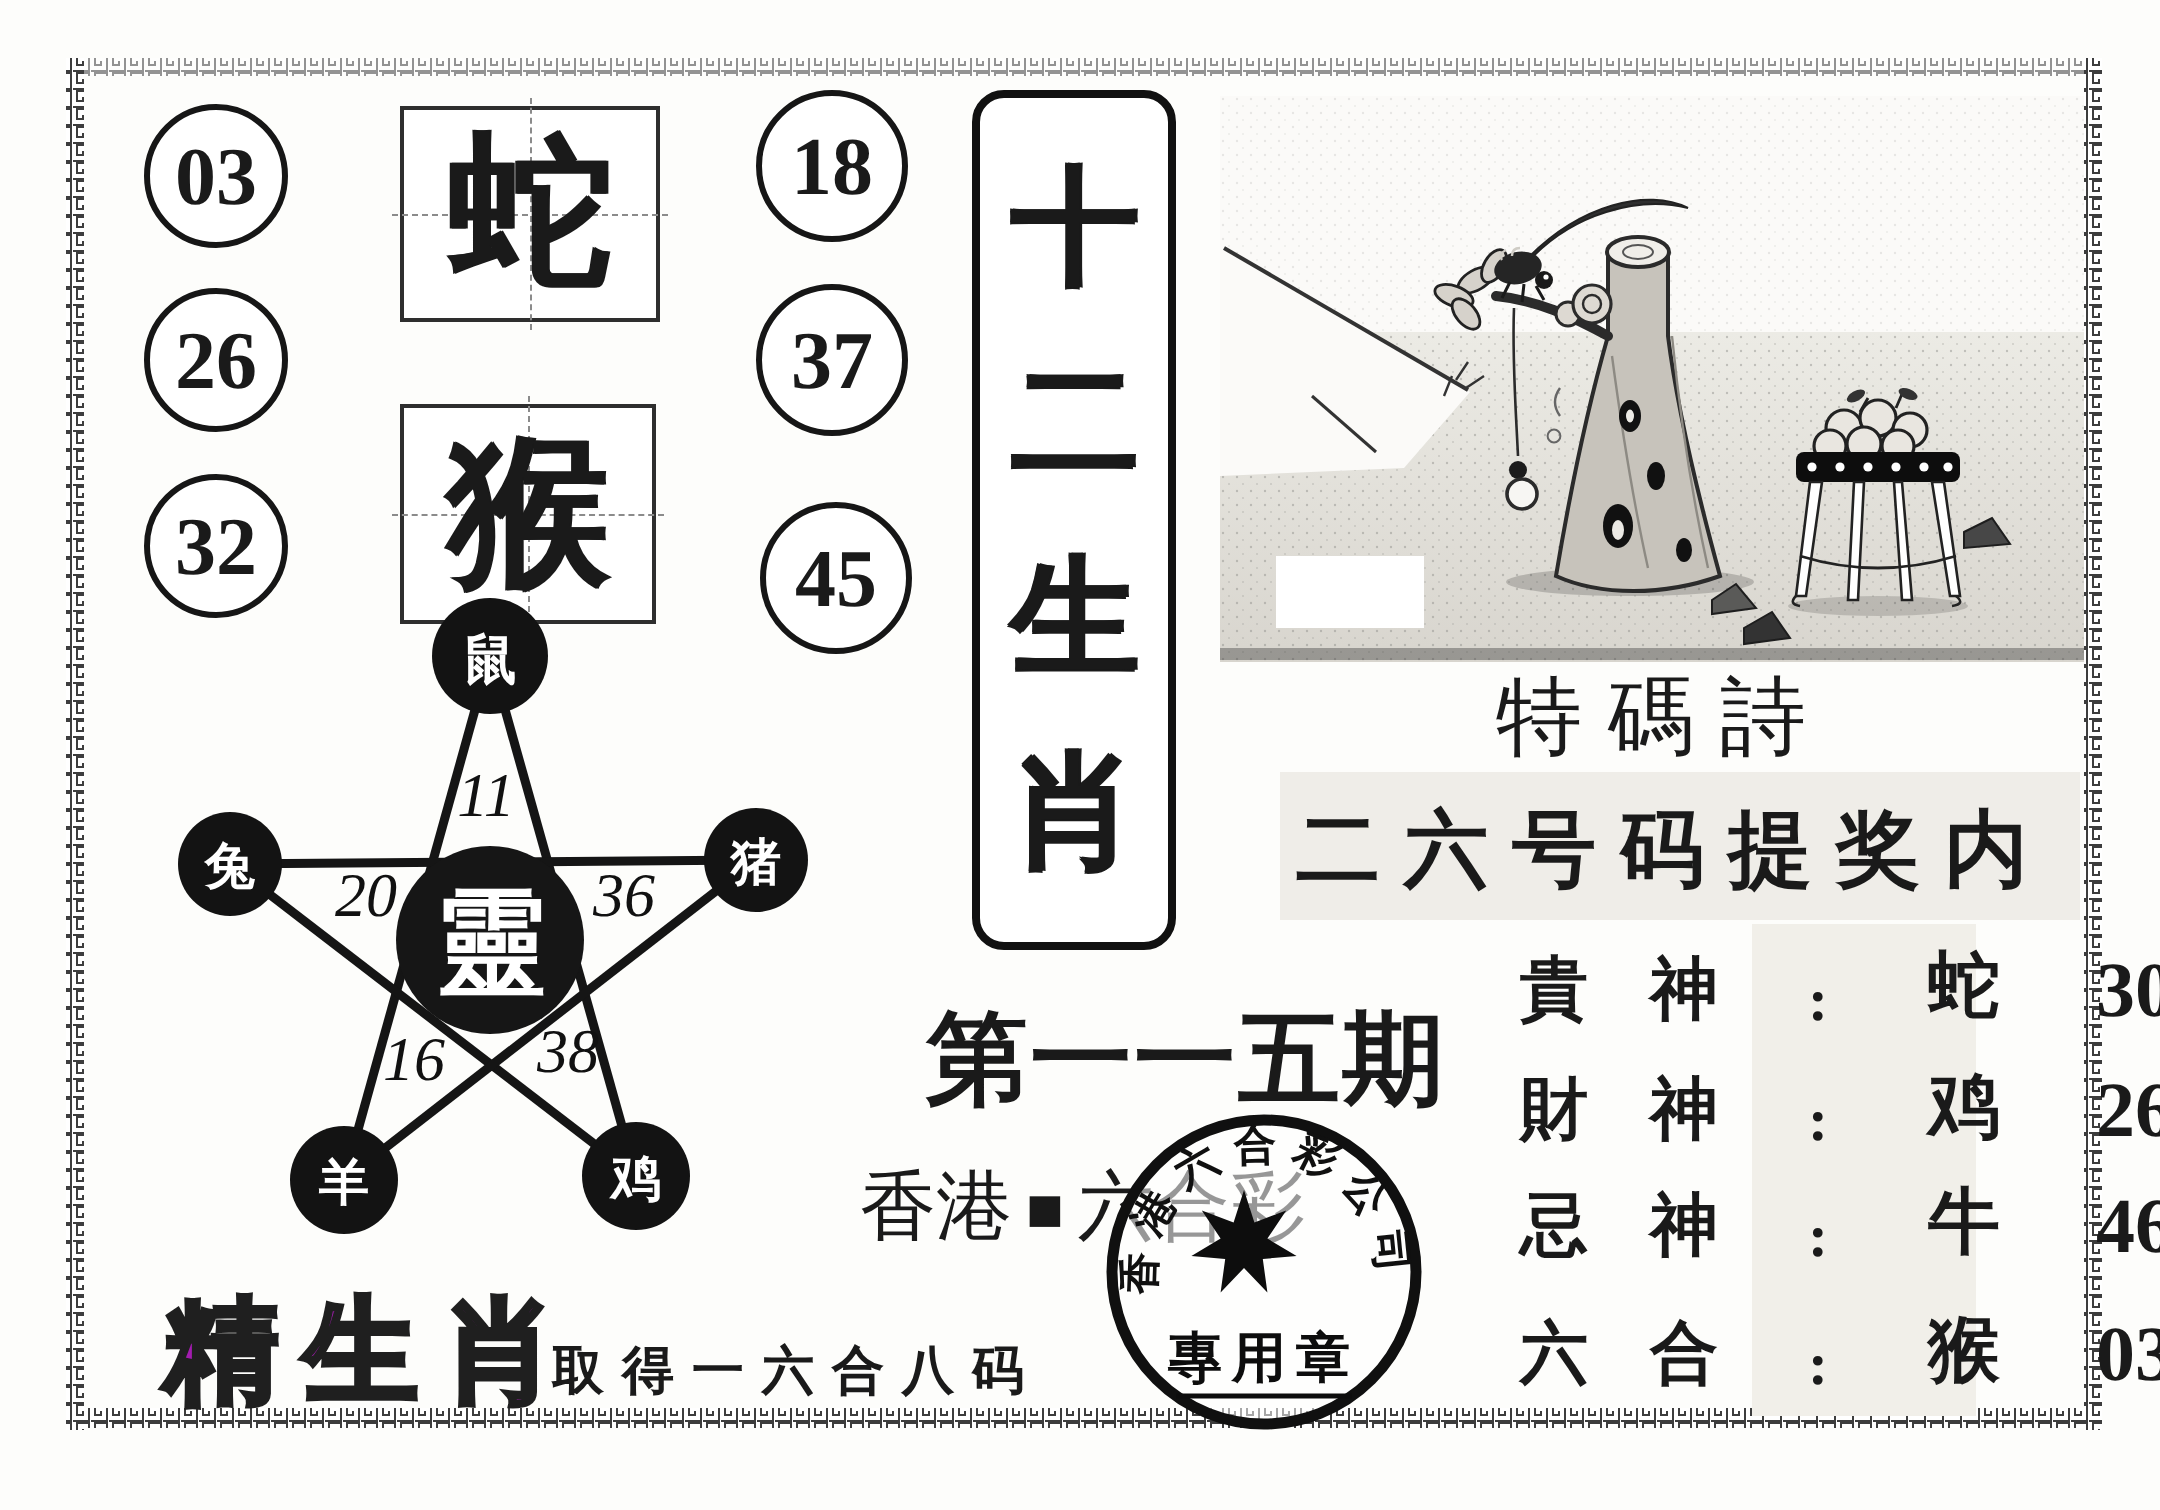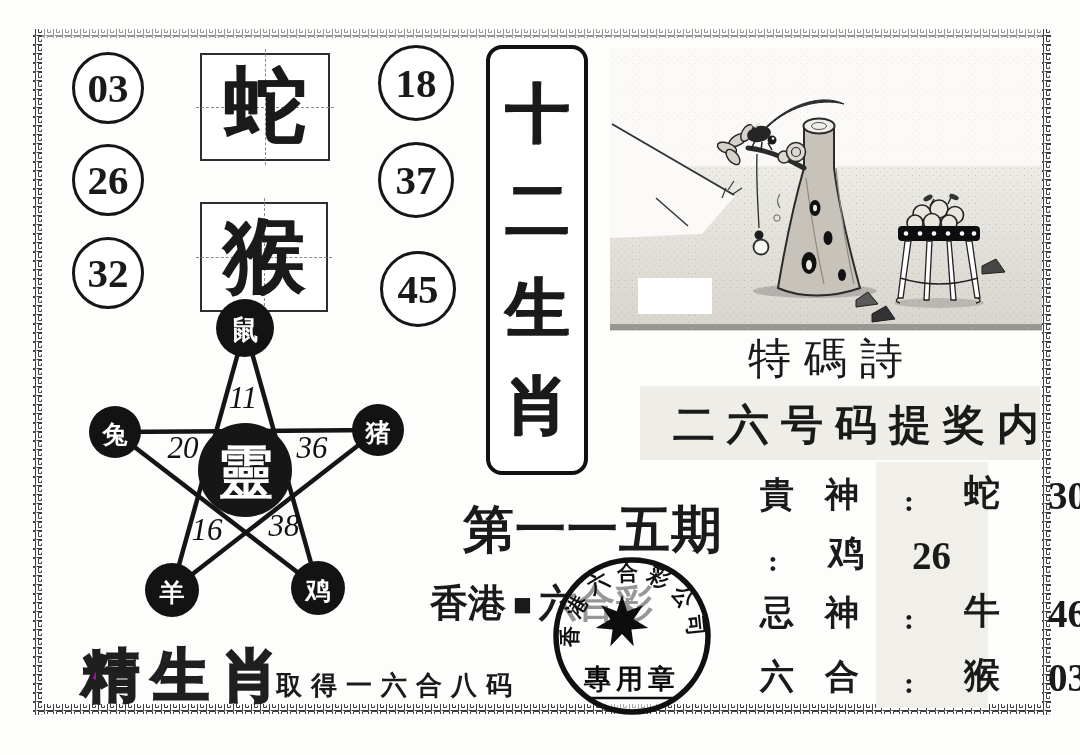--- a/index.html
+++ b/index.html
@@ -42,40 +42,40 @@
   .title-box .tchar{
     font-size:64px;font-weight:700;line-height:1;
     text-shadow:1.5px 0 currentColor,0 1px currentColor;
   }
   
   .issue-line{
     position:absolute;left:463px;top:496px;font-size:51px;font-weight:700;
     letter-spacing:1px;white-space:nowrap;
   }
   .org-line{
-    position:absolute;left:430px;top:578px;font-size:38px;font-weight:700;
+    position:absolute;left:430px;top:578px;font-size:38px;font-weight:400;
     white-space:nowrap;display:flex;align-items:center;
   }
   .org-line .sep{
     font-family:"DejaVu Sans",sans-serif;font-size:20px;margin:0 7px;line-height:1;
   }
   
   .poem-title{
     position:absolute;left:748px;top:330px;font-size:43px;font-weight:400;
     letter-spacing:13px;white-space:nowrap;
   }
   .gray-band-h{
     position:absolute;left:640px;top:386px;width:400px;height:74px;background:#efede8;
   }
   .gray-band-v{
     position:absolute;left:876px;top:462px;width:112px;height:246px;background:#f1efe9;
   }
   .poem-line{
     position:absolute;left:648px;top:397px;font-size:42px;font-weight:700;
-    letter-spacing:12px;white-space:nowrap;margin-left:25px;
+    letter-spacing:12px;white-space:nowrap;
   }
   .deity-row{
     position:absolute;left:760px;height:48px;display:flex;align-items:flex-end;white-space:nowrap;gap:32px;
   }
   .deity-row .dname{width:104px;font-size:34px;font-weight:600;letter-spacing:31px;}
   .deity-row .dcolon{width:26px;font-size:30px;font-weight:700;text-align:center;}
   .deity-row .danimal{width:56px;font-size:36px;font-weight:600;text-align:center;}
   .deity-row .dnum{font-size:39px;font-weight:600;margin-left:6px;}
   
   .brand{
@@ -295,20 +295,21 @@
   <div class="poem-line" style="z-index:3">二六号码提奖内</div>
   <div class="gray-band-v" style="z-index:2"></div>
 
   <div class="deity-row" style="top:470px;z-index:3">
     <span class="dname">貴神</span>
     <span class="dcolon">:</span>
     <span class="danimal">蛇</span>
     <span class="dnum">30</span>
   </div>
   <div class="deity-row" style="top:530px;z-index:3">
+    <span class="dname">財神</span>
     <span class="dcolon">:</span>
     <span class="danimal">鸡</span>
     <span class="dnum">26</span>
   </div>
   <div class="deity-row" style="top:588px;z-index:3">
     <span class="dname">忌神</span>
     <span class="dcolon">:</span>
     <span class="danimal">牛</span>
     <span class="dnum">46</span>
   </div>

